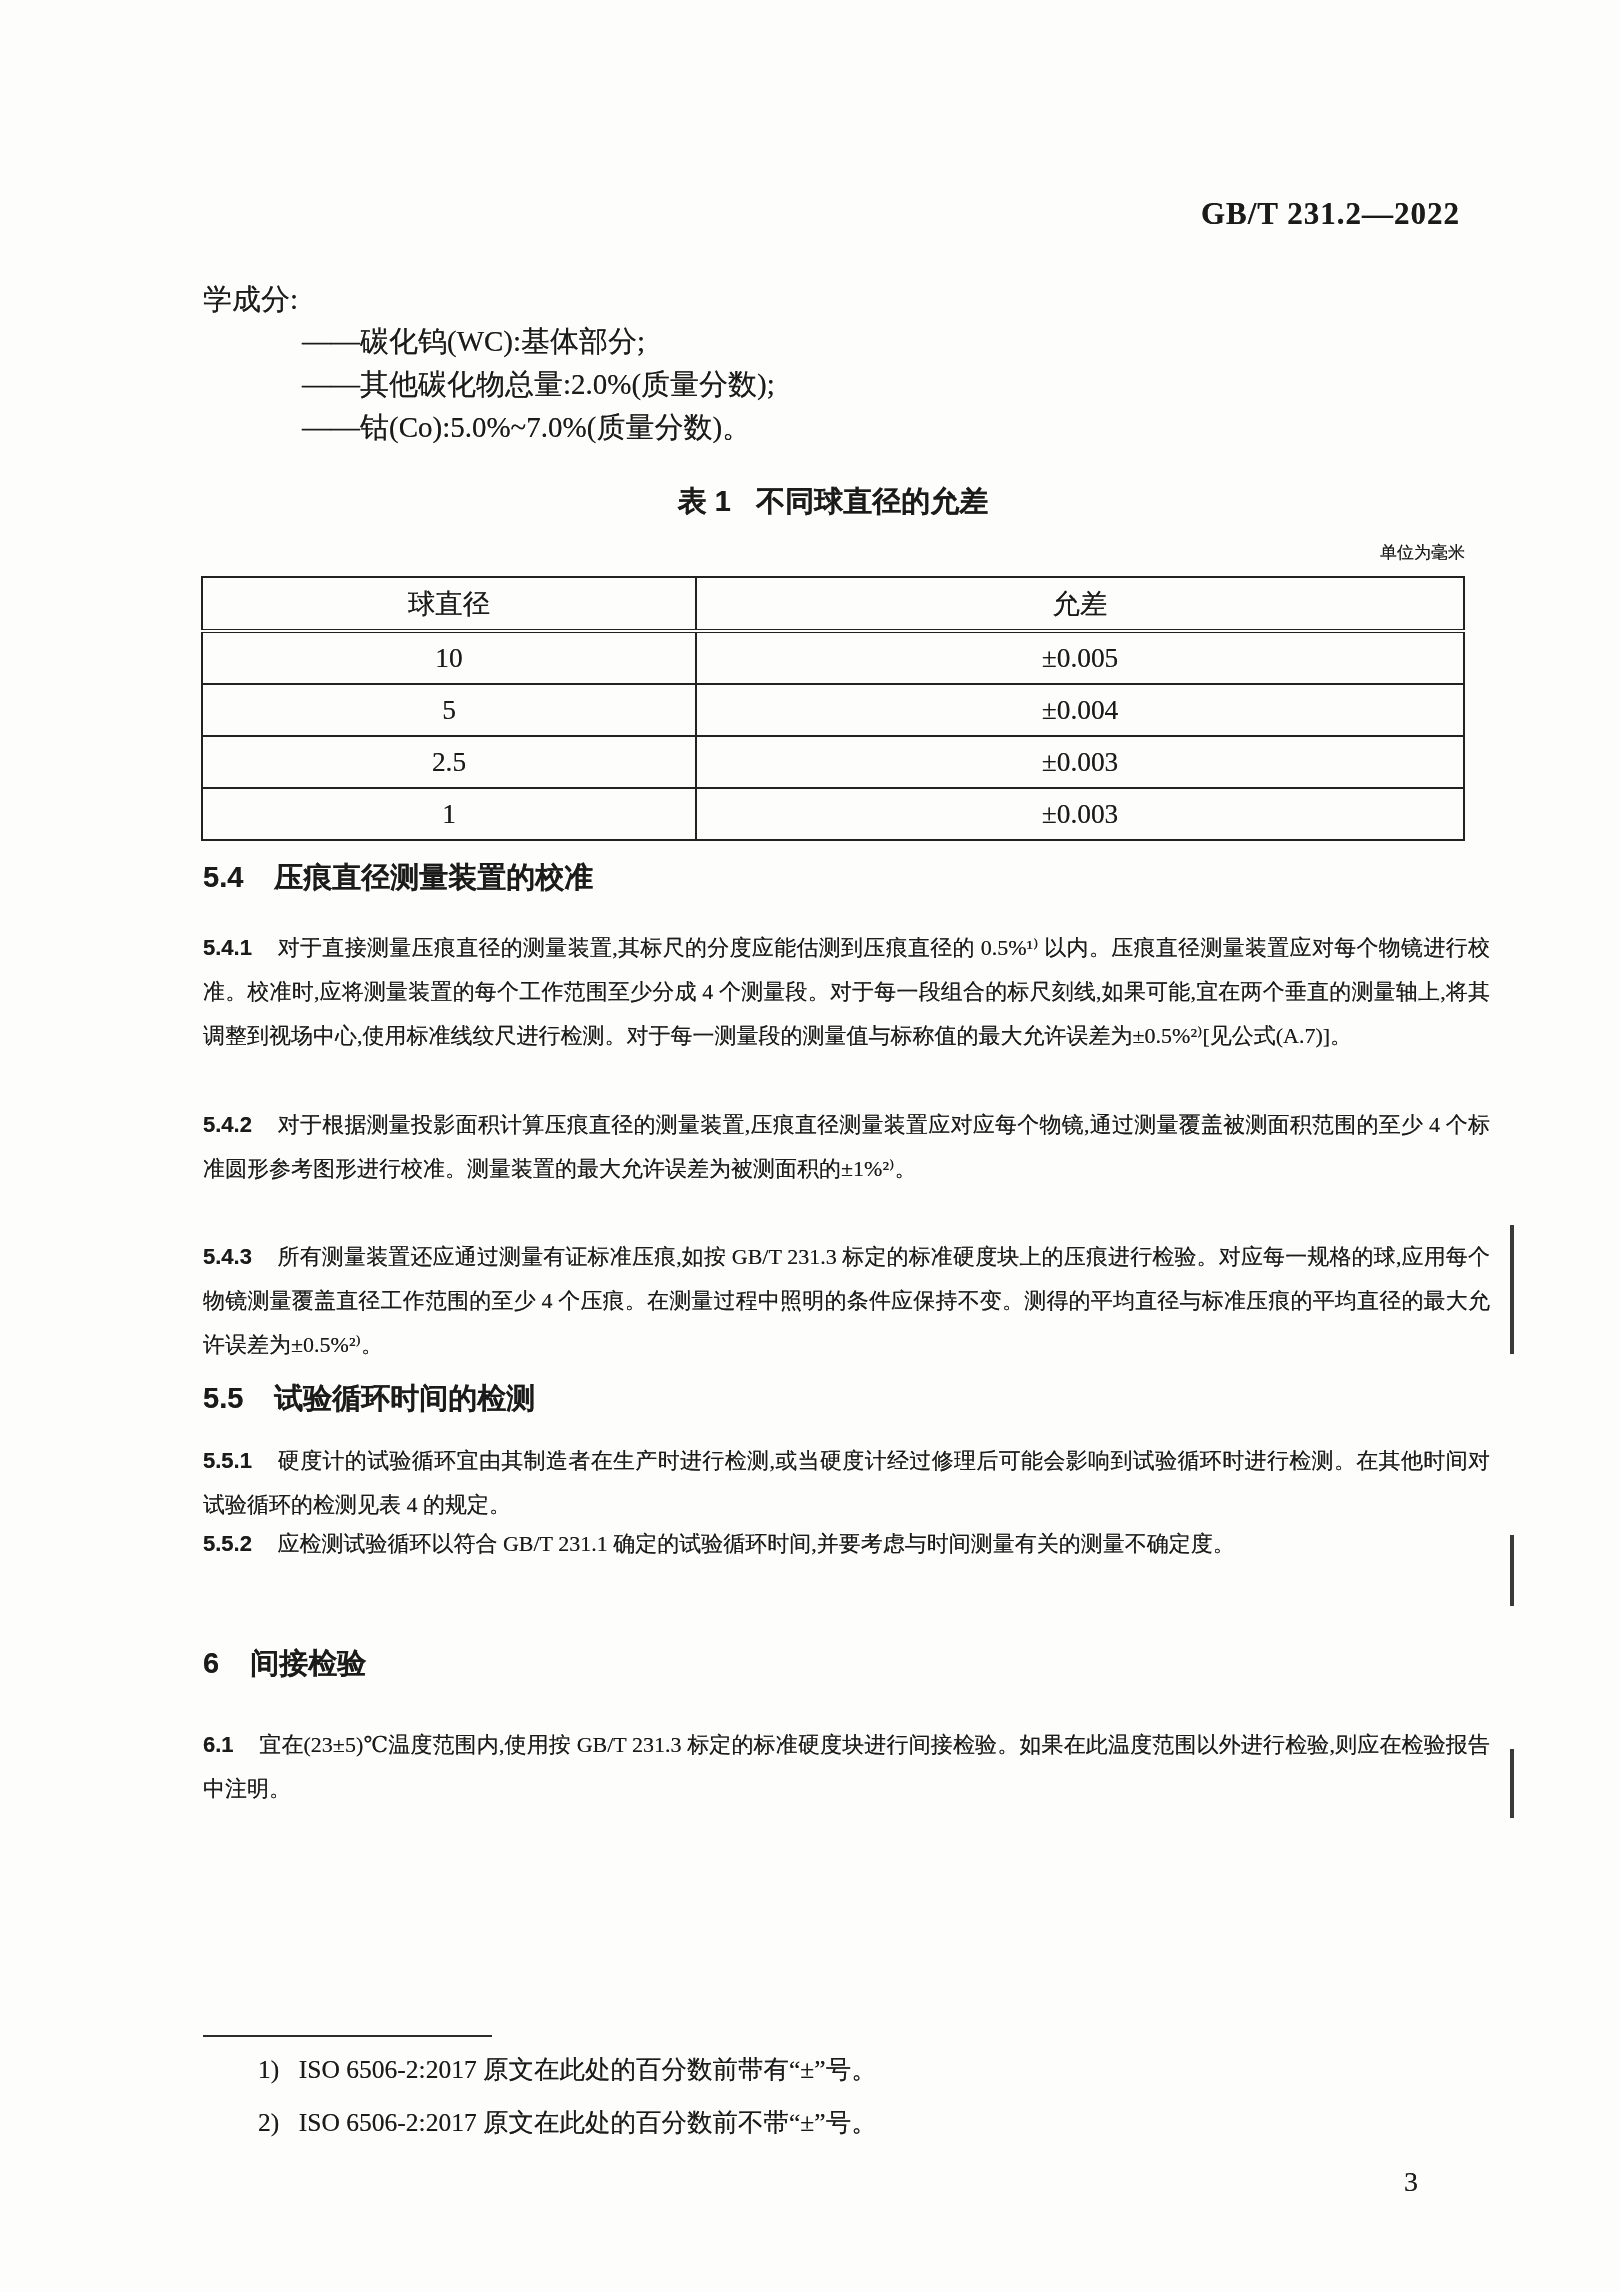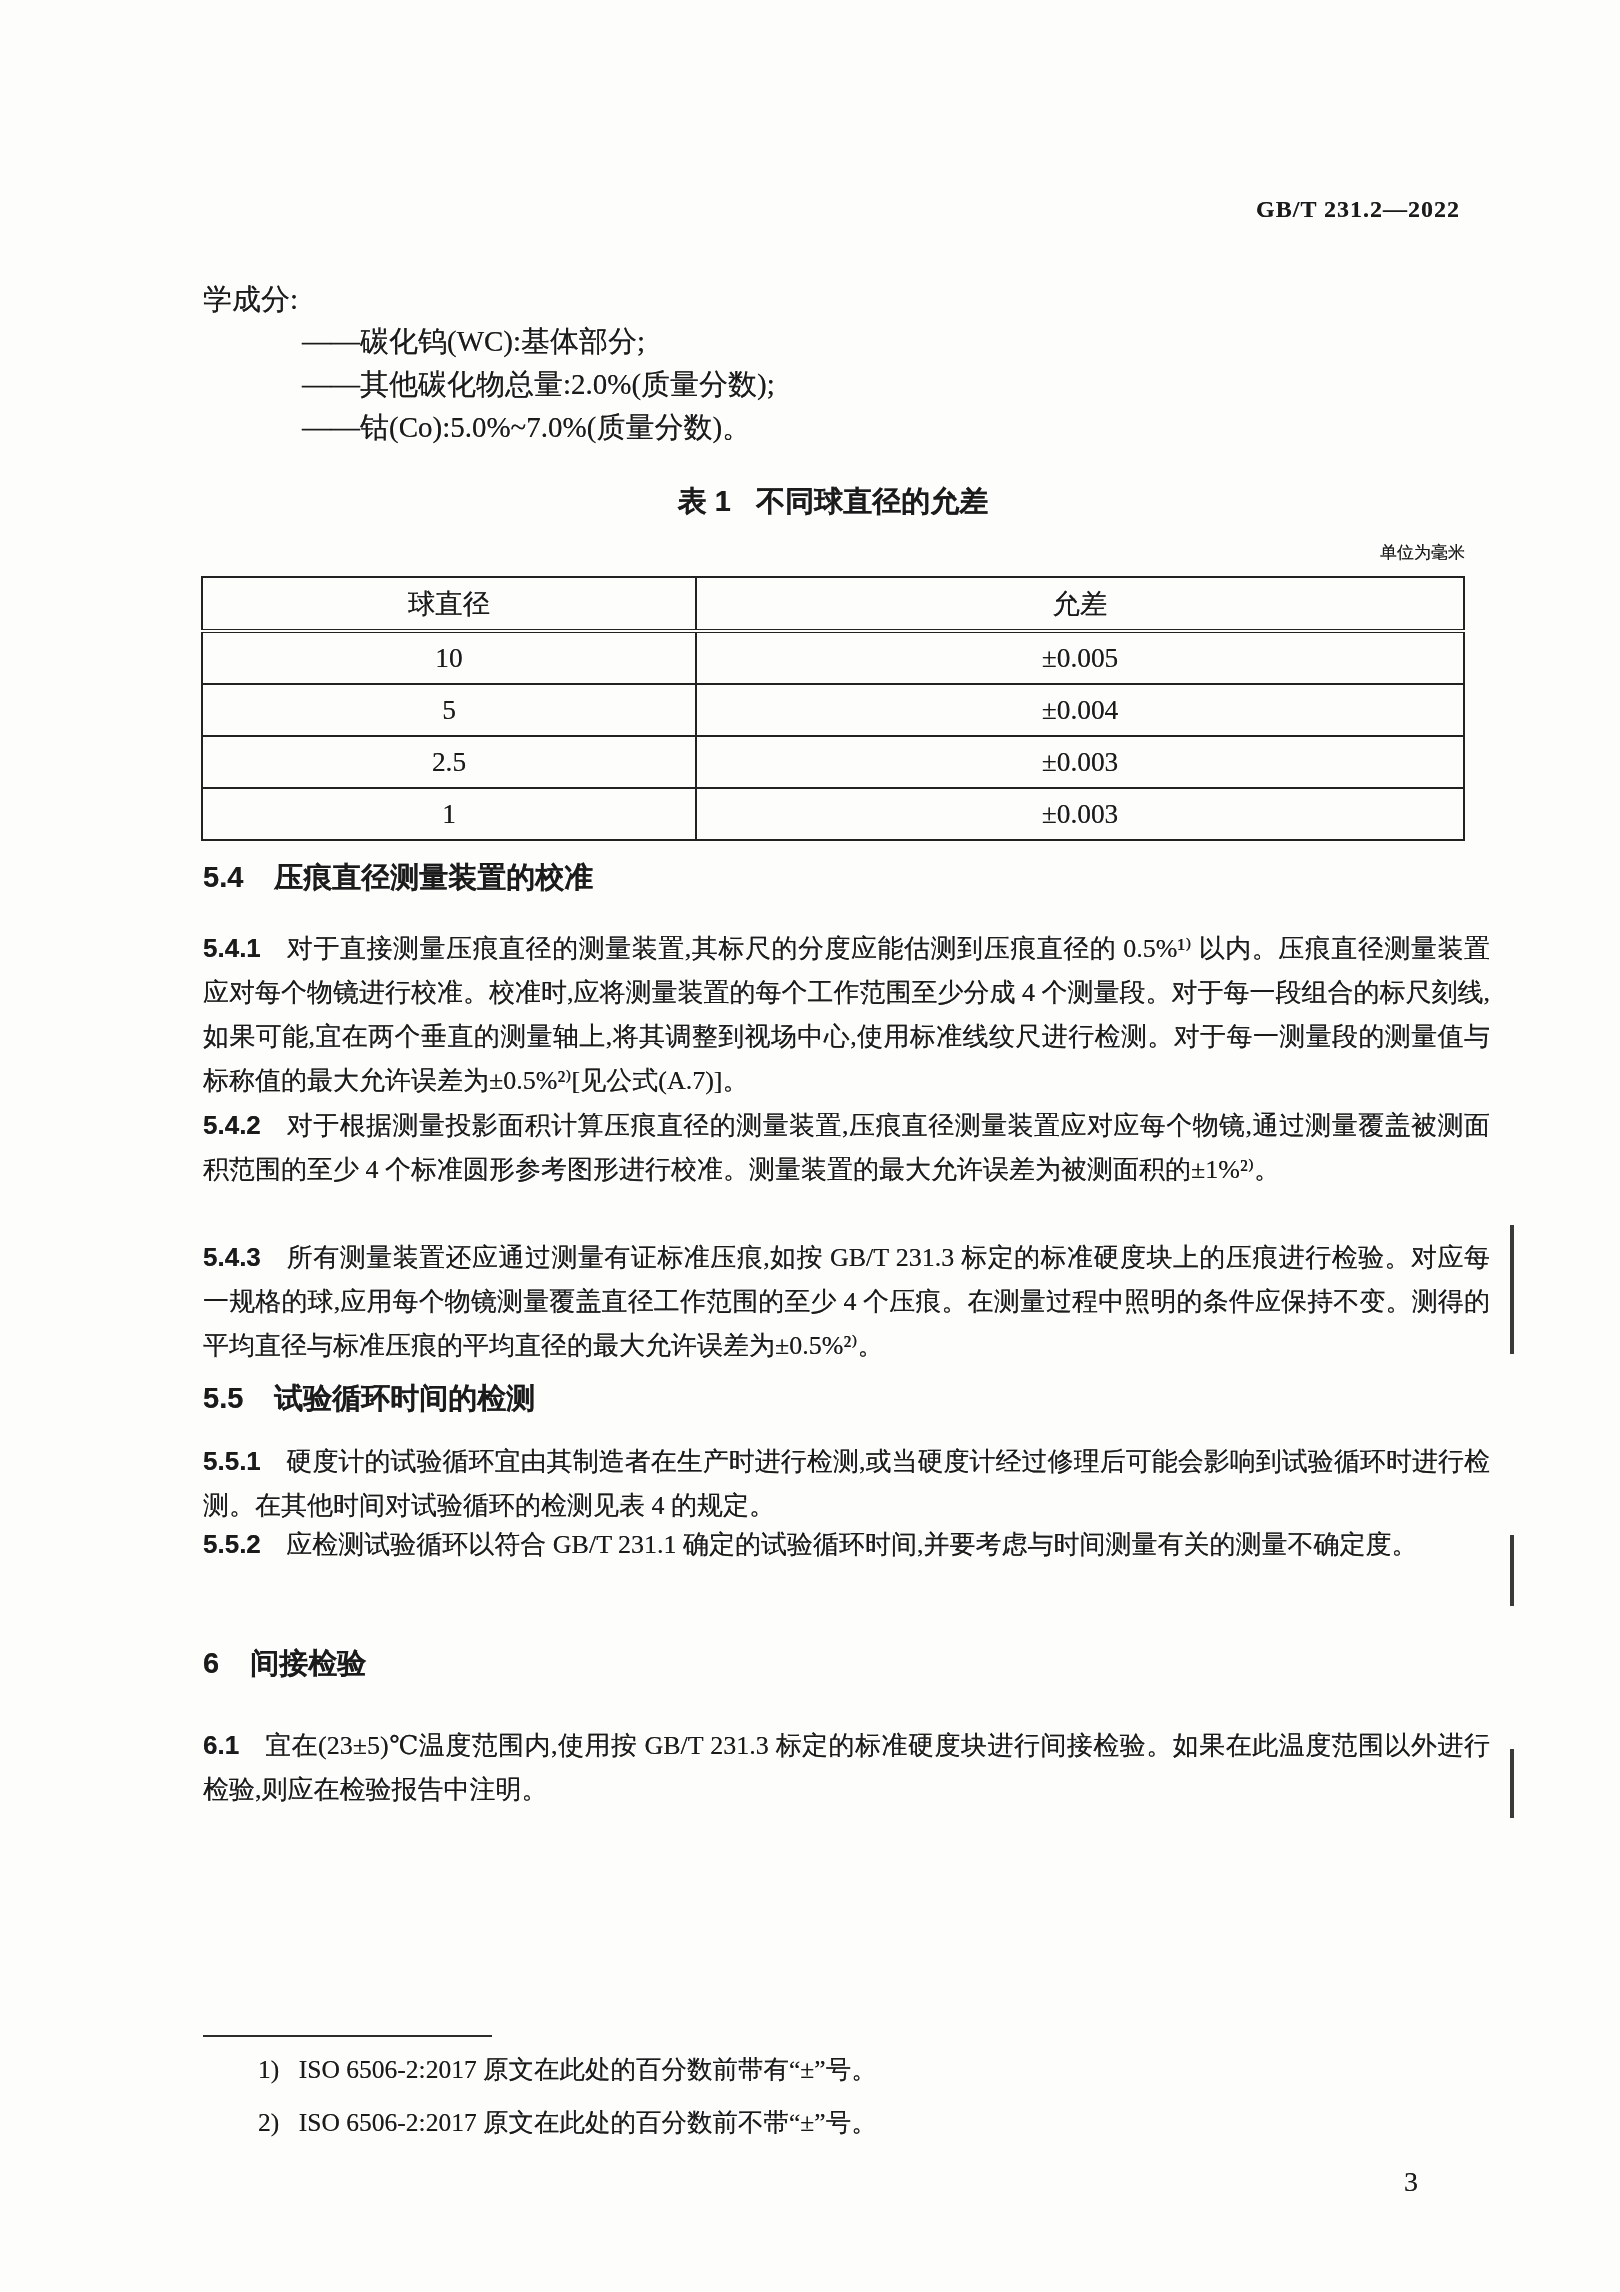--- a/index.html
+++ b/index.html
@@ -9,21 +9,21 @@
     background:#fdfdfc;
     overflow:hidden;
     font-family:"Liberation Serif","DejaVu Serif",serif;
     color:#1b1b1b;
   }
   
   .ink{ text-shadow:0 0 0.5px rgba(10,10,10,.65); }
 
   .std-no{
     position:absolute; top:196px; right:160px;
-    font-size:24px; font-weight:bold; letter-spacing:1px;
+    font-size:31px; font-weight:bold; letter-spacing:1px;
     font-family:"Liberation Serif","DejaVu Serif",serif;
   }
 
   .body-text{ font-size:29px; line-height:44px; }
 
   .lead{ position:absolute; left:203px; top:277px; }
 
   .comp-list{ position:absolute; left:258px; top:320px; }
   .comp-list .item{ height:43px; line-height:43px; font-size:29px;margin-left:44px; }
 
@@ -57,21 +57,21 @@
 
   .heading{
     position:absolute; left:203px; width:1287px;
     font-size:29px; font-weight:bold; line-height:37px;
     font-family:"Liberation Sans","DejaVu Sans",sans-serif;
   }
   .heading .h-num{ margin-right:31px; }
 
   .para{
     position:absolute; left:203px; width:1287px;
-    font-size:26px; line-height:44px; text-align:justify;
+    font-size:22px; line-height:44px; text-align:justify;
   }
   .para .p-num{
     font-family:"Liberation Sans","DejaVu Sans",sans-serif;
     font-weight:bold; margin-right:25.5px;
   }
   .para.indent{ text-indent:59px; }
 
   .pos-h54 { top:859px; }
   .pos-p541{ top:926px; }
   .pos-p542{ top:1103px; }

